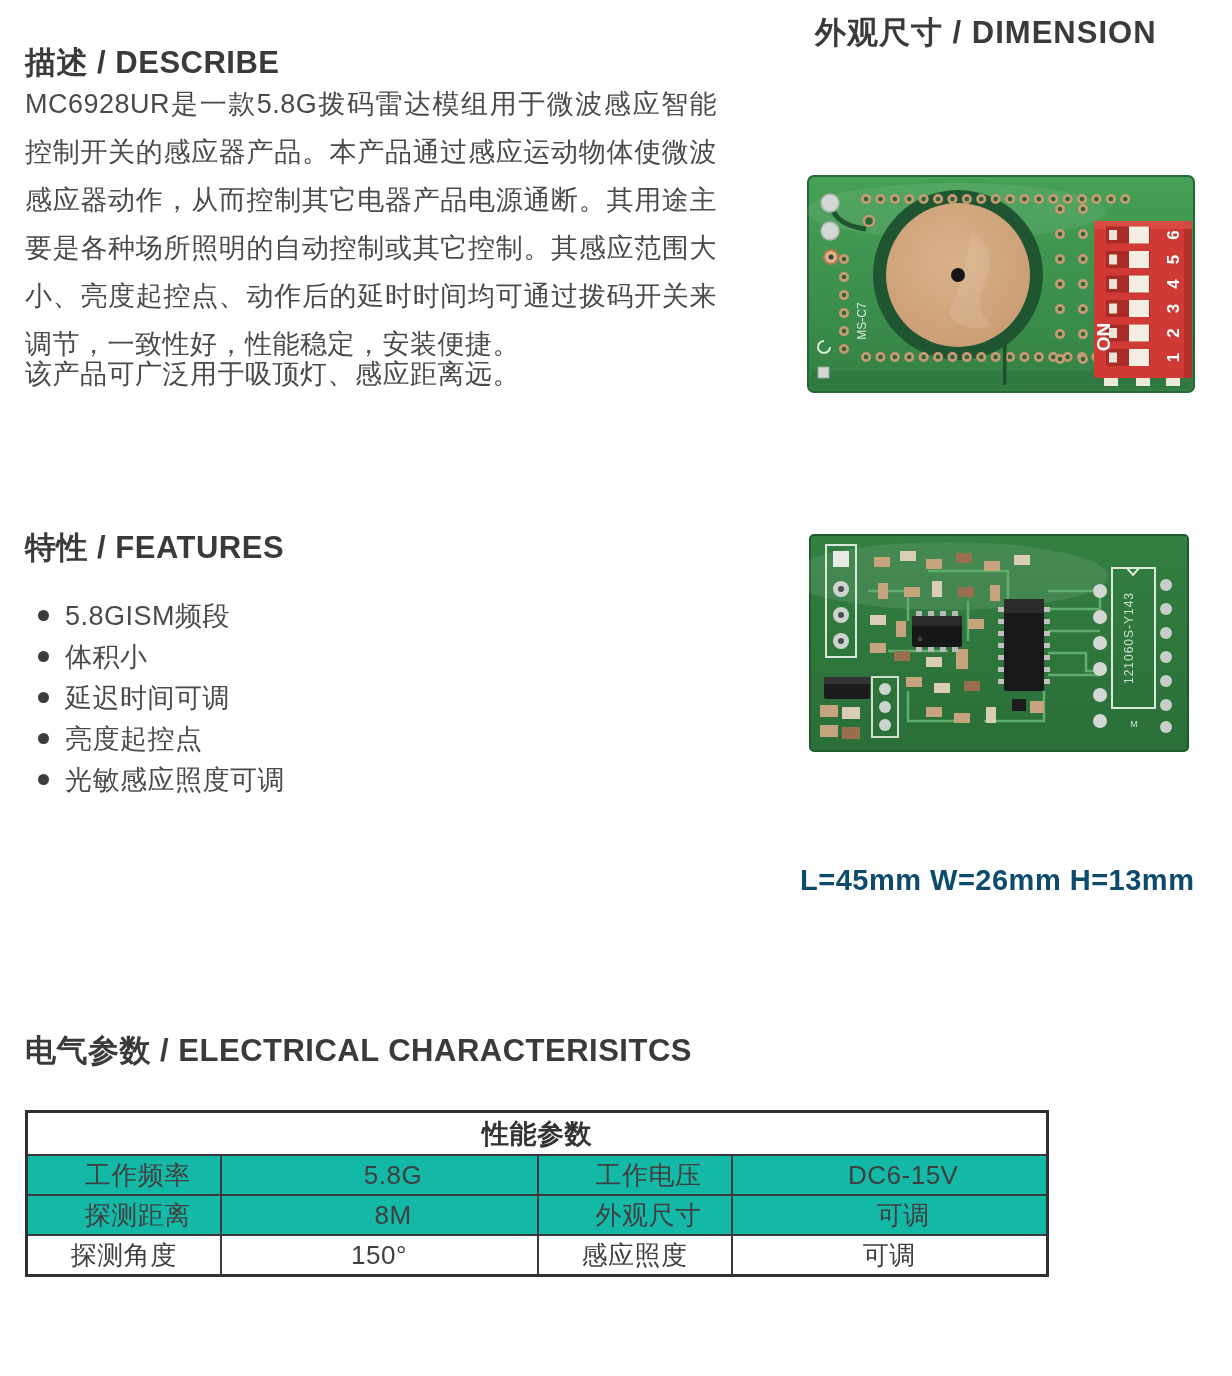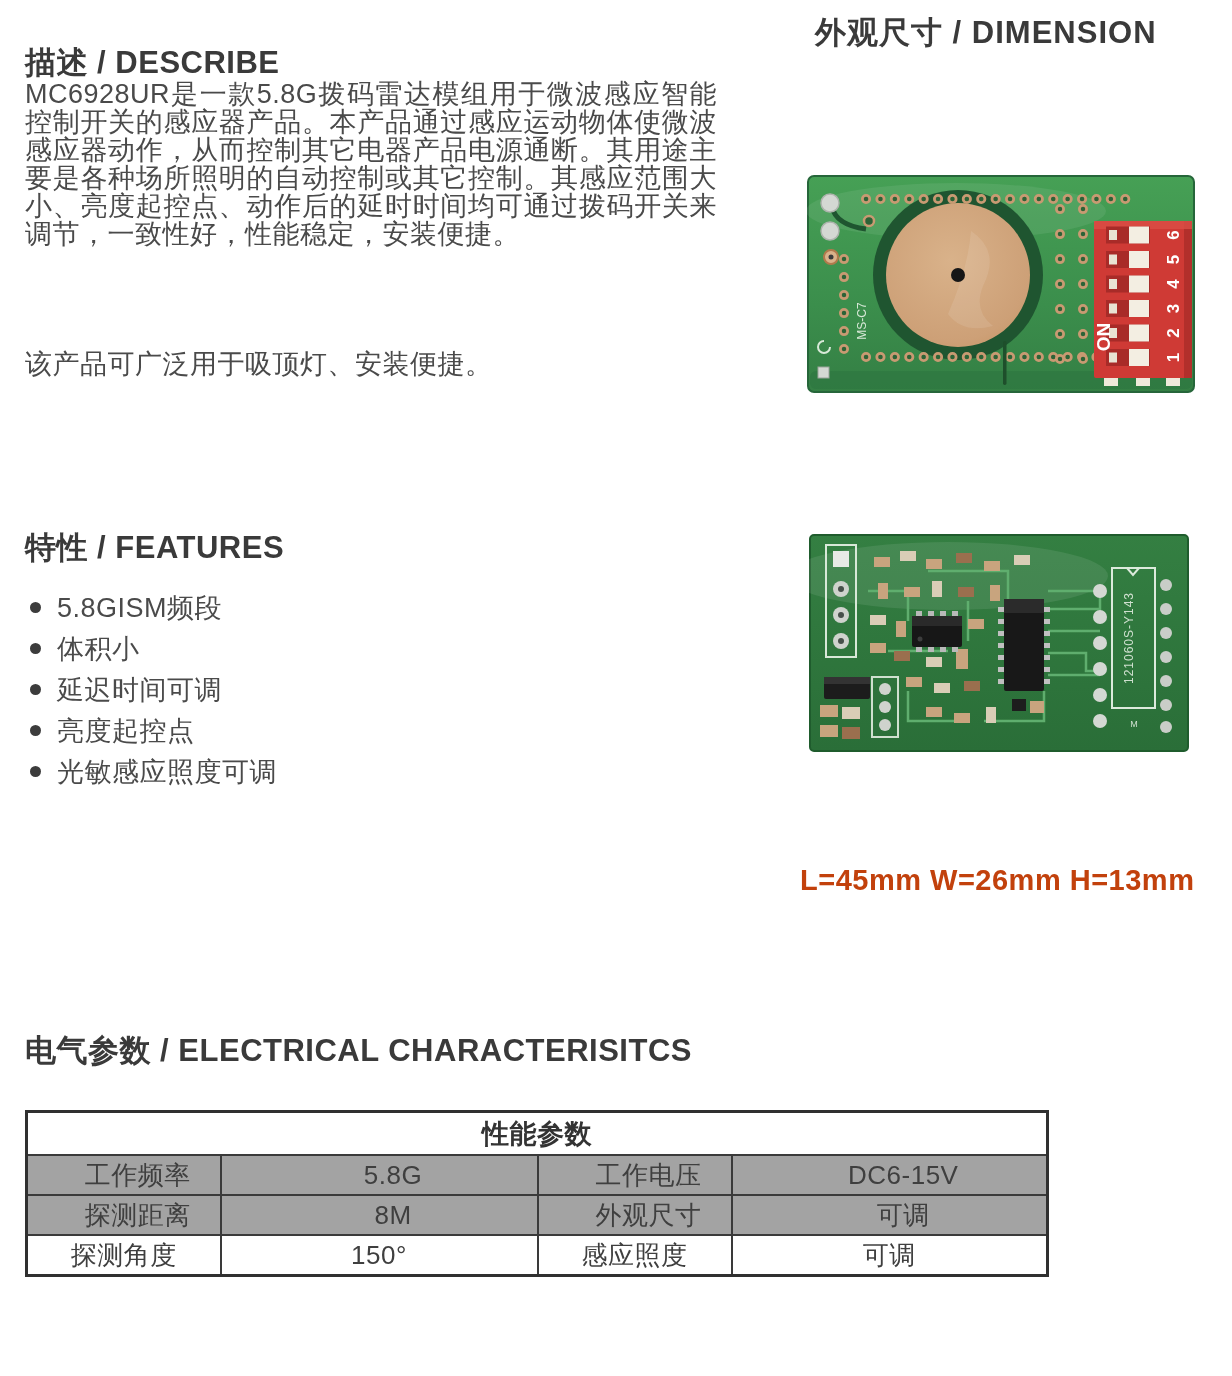--- a/index.html
+++ b/index.html
@@ -12,63 +12,63 @@
     position:absolute; margin:0; font-size:31px; font-weight:bold;
     color:#3a3a3a; letter-spacing:0.5px; white-space:nowrap;
   }
   #describe-heading { left:25px; top:18px;margin-top:24px; }
   #dimension-heading { left:815px; top:12px; letter-spacing:1px; }
   #features-heading { left:25px; top:527px; }
   #electrical-heading { left:25px; top:1030px; }
 
   .body-par {
     position:absolute; left:25px; width:692px; margin:0;
-    font-size:27px; line-height:28px; color:#4a4a4a; letter-spacing:0.5px;
+    font-size:27px; line-height:48px; color:#4a4a4a; letter-spacing:0.5px;
     text-align:justify;
   }
   #describe-par-1 { top:80px; }
   #describe-par-2 { top:350px; }
 
-  .features-list { position:absolute; left:30px; top:587px; margin:0; padding:0; list-style:none; }
+  .features-list { position:absolute; left:30px; top:587px; margin:8px; padding:0; list-style:none; }
   .features-list li { display:flex; align-items:center; height:41px; font-size:27px; color:#4a4a4a; letter-spacing:0.5px; }
   .bullet-dot { width:11px; height:11px; border-radius:50%; background:#3c3c3c; margin-right:16px; flex:none; }
 
   .pcb-photo { position:absolute; }
   #pcb-photo-front { left:806px; top:171px; width:390px; height:224px; }
   #pcb-photo-back  { left:808px; top:531px; width:382px; height:224px; }
   .pcb-photo svg { display:block; width:100%; height:100%; }
 
   #dimension-caption {
     position:absolute; left:800px; top:864px; width:382px;
-    font-size:29px; font-weight:bold; color:#c2410c; letter-spacing:0.5px;
+    font-size:29px; font-weight:bold; color:#0c4a6e; letter-spacing:0.5px;
     white-space:nowrap;
   }
 
   #electrical-table {
     position:absolute; left:25px; top:1110px;
     border-collapse:collapse; border:3px solid #303030; table-layout:fixed;
   }
   #electrical-table th, #electrical-table td {
     border:2px solid #3a3a3a; text-align:center; padding:0;
     font-size:26px; color:#3f3f3f; letter-spacing:0.5px;
   }
   #electrical-table th { height:41px; font-size:27px; font-weight:bold; color:#333; background:#ffffff;margin-left:22px; }
   #electrical-table td { height:38px; font-weight:normal; background:#ffffff; }
-  #electrical-table tr.shaded td { background:#a3a3a3;padding-left:28px; }
+  #electrical-table tr.shaded td { background:#14b8a6;padding-left:28px; }
 
   svg text { font-family:"Liberation Sans","DejaVu Sans",sans-serif; }
 </style>
 </head>
 <body>
 
 <div>
 
   <h1 id="describe-heading" class="sec-heading">描述 / DESCRIBE</h1>
   <p id="describe-par-1" class="body-par">MC6928UR是一款5.8G拨码雷达模组用于微波感应智能控制开关的感应器产品。本产品通过感应运动物体使微波感应器动作，从而控制其它电器产品电源通断。其用途主要是各种场所照明的自动控制或其它控制。其感应范围大小、亮度起控点、动作后的延时时间均可通过拨码开关来调节，一致性好，性能稳定，安装便捷。</p>
-  <p id="describe-par-2" class="body-par">该产品可广泛用于吸顶灯、安装便捷。</p>
+  <p id="describe-par-2" class="body-par">该产品可广泛用于吸顶灯、感应距离远。</p>
 
   <h1 id="dimension-heading" class="sec-heading">外观尺寸 / DIMENSION</h1>
 
   <div id="pcb-photo-front" class="pcb-photo">
     <svg viewBox="0 0 390 224">
       <defs>
         <linearGradient id="gBoard1" x1="0" y1="0" x2="0" y2="1">
           <stop offset="0" stop-color="#46a055"></stop>
           <stop offset="0.6" stop-color="#3b8e4c"></stop>
           <stop offset="1" stop-color="#347f44"></stop>

